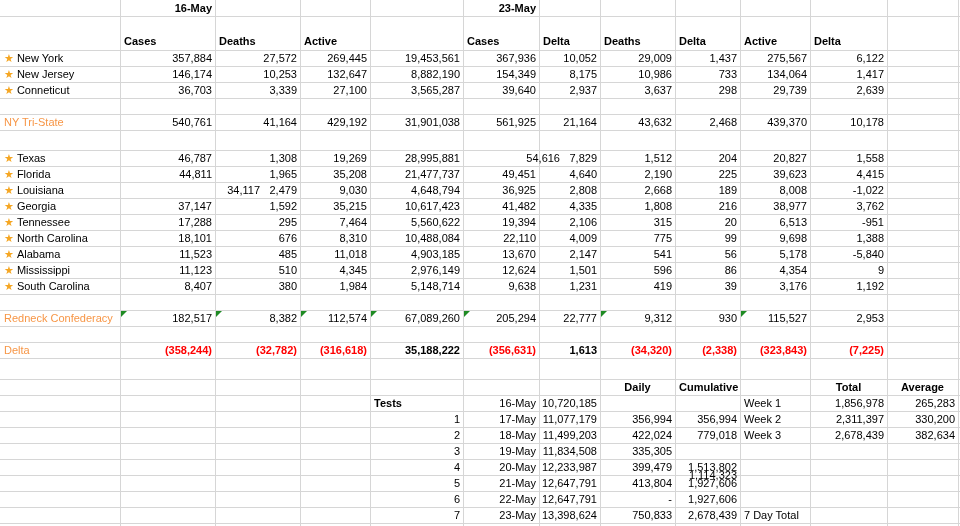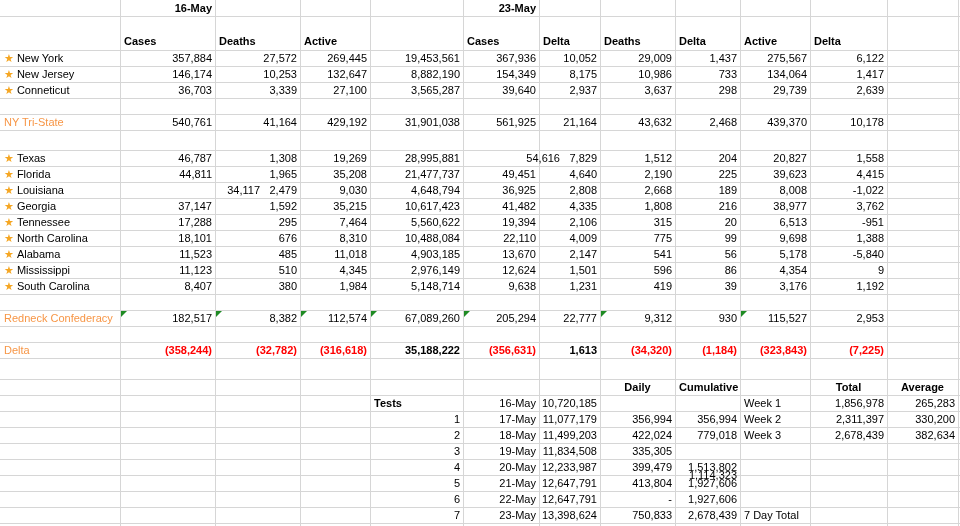--- a/index.html
+++ b/index.html
@@ -278,21 +278,21 @@
     <div class="tri" style="left: 601px; top: 311px;"></div>
     <div class="tri" style="left: 741px; top: 311px;"></div>
     <div class="cell l orange" style="left: 0px; top: 342px; width: 120px; height: 16px;">Delta</div>
     <div class="cell r b red" style="left: 120px; top: 342px; width: 95px; height: 16px;">(358,244)</div>
     <div class="cell r b red" style="left: 215px; top: 342px; width: 85px; height: 16px;">(32,782)</div>
     <div class="cell r b red" style="left: 300px; top: 342px; width: 70px; height: 16px;">(316,618)</div>
     <div class="cell r b" style="left: 370px; top: 342px; width: 93px; height: 16px;">35,188,222</div>
     <div class="cell r b red" style="left: 463px; top: 342px; width: 76px; height: 16px;">(356,631)</div>
     <div class="cell r b" style="left: 539px; top: 342px; width: 61px; height: 16px;">1,613</div>
     <div class="cell r b red" style="left: 600px; top: 342px; width: 75px; height: 16px;">(34,320)</div>
-    <div class="cell r b red" style="left: 675px; top: 342px; width: 65px; height: 16px;">(1,184)</div>
+    <div class="cell r b red" style="left: 675px; top: 342px; width: 65px; height: 16px;">(2,338)</div>
     <div class="cell r b red" style="left: 740px; top: 342px; width: 70px; height: 16px;">(323,843)</div>
     <div class="cell r b red" style="left: 810px; top: 342px; width: 77px; height: 16px;">(7,225)</div>
     <div class="cell c b" style="left: 600px; top: 379px; width: 75px; height: 16px;">Daily</div>
     <div class="cell l b" style="left: 675px; top: 379px; width: 65px; height: 16px;">Cumulative</div>
     <div class="cell c b" style="left: 810px; top: 379px; width: 77px; height: 16px;">Total</div>
     <div class="cell c b" style="left: 887px; top: 379px; width: 71px; height: 16px;">Average</div>
     <div class="cell l b" style="left: 370px; top: 395px; width: 93px; height: 16px;">Tests</div>
     <div class="cell r" style="left: 463px; top: 395px; width: 76px; height: 16px;">16-May</div>
     <div class="cell r" style="left: 539px; top: 395px; width: 61px; height: 16px;">10,720,185</div>
     <div class="cell l" style="left: 740px; top: 395px; width: 70px; height: 16px;">Week 1</div>

